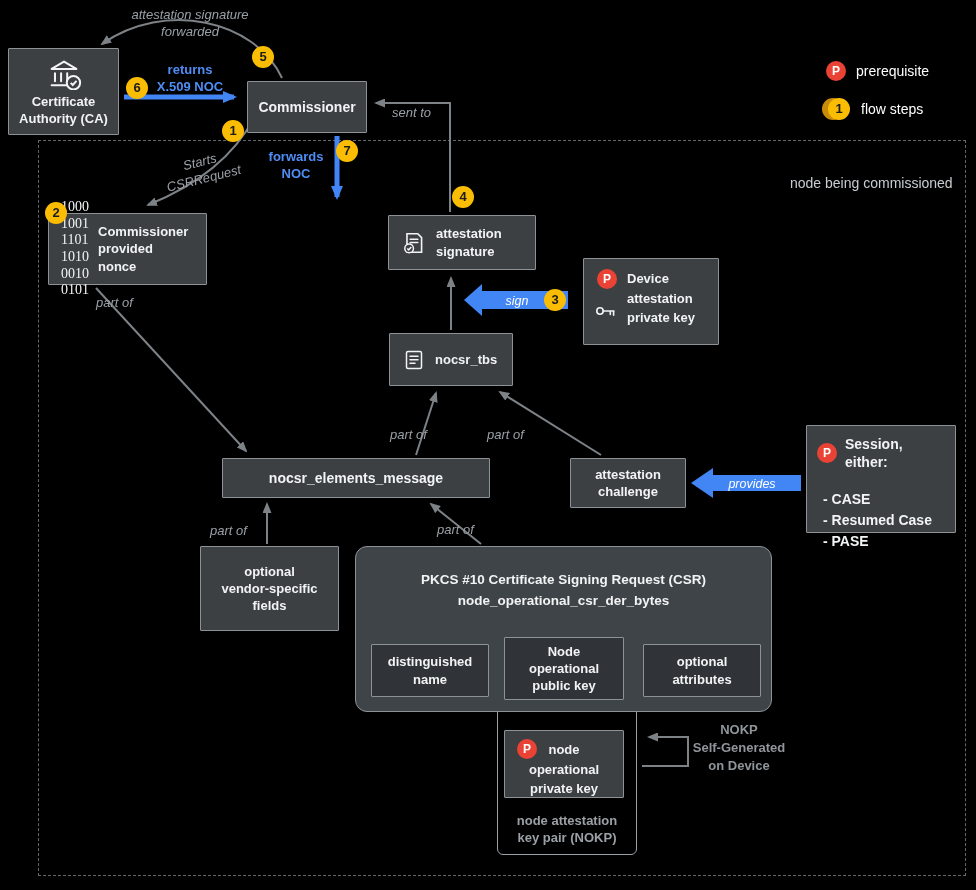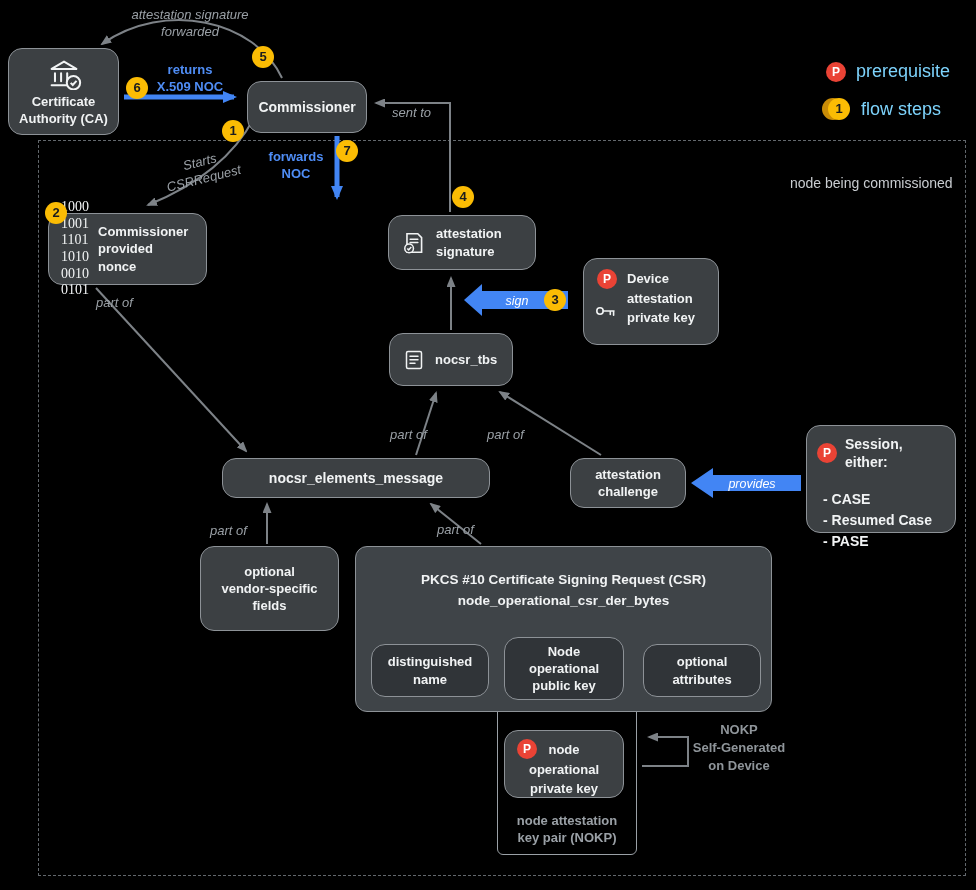--- a/index.html
+++ b/index.html
@@ -3,21 +3,21 @@
 <meta charset="utf-8">
 <style>
   *{margin:0;padding:0;box-sizing:border-box}
   html,body{width:976px;height:890px;background:#000;font-family:"Liberation Sans",sans-serif;overflow:hidden}
   .stage{position:absolute;left:0;top:0;width:976px;height:890px;background:#000}
   .dashed-region{position:absolute;left:38px;top:140px;width:928px;height:736px;border:1px dashed #63686d}
   .arrows{position:absolute;left:0;top:0}
   .garrow{fill:none;stroke:#7d8287;stroke-width:2;marker-end:url(#mg)}
   .barrow{fill:none;stroke:#4285f4;stroke-width:5;marker-end:url(#mb)}
   .bfat{fill:#4285f4}
-  .box{position:absolute;background:#3c4043;border:1px solid #8d9297;border-radius:14px;color:#f1f3f4;display:flex;align-items:center;justify-content:center;gap:9px;padding:6px}
+  .box{position:absolute;background:#3c4043;border:1px solid #8d9297;border-radius:1px;color:#f1f3f4;display:flex;align-items:center;justify-content:center;gap:9px;padding:6px}
   .leftish{justify-content:flex-start;padding-left:12px}
   .col{flex-direction:column;gap:3px;padding-top:8px}
   .blk{display:block}
   .inner{background:#303438}
   .pkcs{background:#3f4448;border-radius:12px;flex-direction:column;justify-content:flex-start;padding-top:24px;gap:3px}
   .blabel{font-size:13px;font-weight:bold;line-height:1.32;color:#f1f3f4}
   .f14{font-size:14px}
   .pre{white-space:pre-line}
   .center{text-align:center}
   .lbl{position:absolute;font-size:13px;line-height:1.3}
@@ -25,21 +25,21 @@
   .blue{color:#4f8df5;font-weight:bold;text-align:center;line-height:1.3}
   .white-it{color:#fff;font-style:italic;text-align:center;font-size:12.5px}
   .gray-note{color:#8f959a;font-weight:bold;text-align:center;line-height:1.4;font-size:13px}
   .region-lbl{color:#c9cdd1;font-size:14px}
   .badge-step{position:absolute;width:22px;height:22px;border-radius:50%;background:#fbbc04;color:#1b1c1e;font-size:13px;font-weight:bold;text-align:center;line-height:22px;z-index:6}
   .badge-p{width:20px;height:20px;border-radius:50%;background:#ea4335;color:#fff;font-size:12px;font-weight:bold;text-align:center;line-height:20px;display:inline-block;flex:0 0 auto}
   .binary{font-family:Liberation Serif, serif;font-size:14px;line-height:1.18;color:#f1f3f4;white-space:pre}
   .nokp-rect{position:absolute;border:1px solid #9aa0a6;border-radius:6px;z-index:2}
   .nokp-label{position:absolute;left:0;right:0;bottom:7px;text-align:center;color:#9aa0a6;font-size:13px;font-weight:bold;line-height:1.35;white-space:pre-line}
   .legend-item{position:absolute;display:flex;align-items:center}
-  .legend-text{color:#7dd3fc;font-size:18px;margin-left:10px}
+  .legend-text{color:#ffffff;font-size:14px;margin-left:10px}
   .coin{position:relative;width:29px;height:24px;display:inline-block}
   .coin-back{position:absolute;left:0;top:1px;width:22px;height:22px;border-radius:50%;background:#c98c07}
   .coin-front{position:absolute;left:6px;top:1px;width:22px;height:22px;border-radius:50%;background:#fbbc04;color:#1b1c1e;font-weight:bold;font-size:13px;line-height:22px;text-align:center}
   .icon{display:inline-flex;flex:0 0 auto}
   .z5{z-index:5}
   .box{z-index:3}
 </style>
 </head>
 <body>
 

